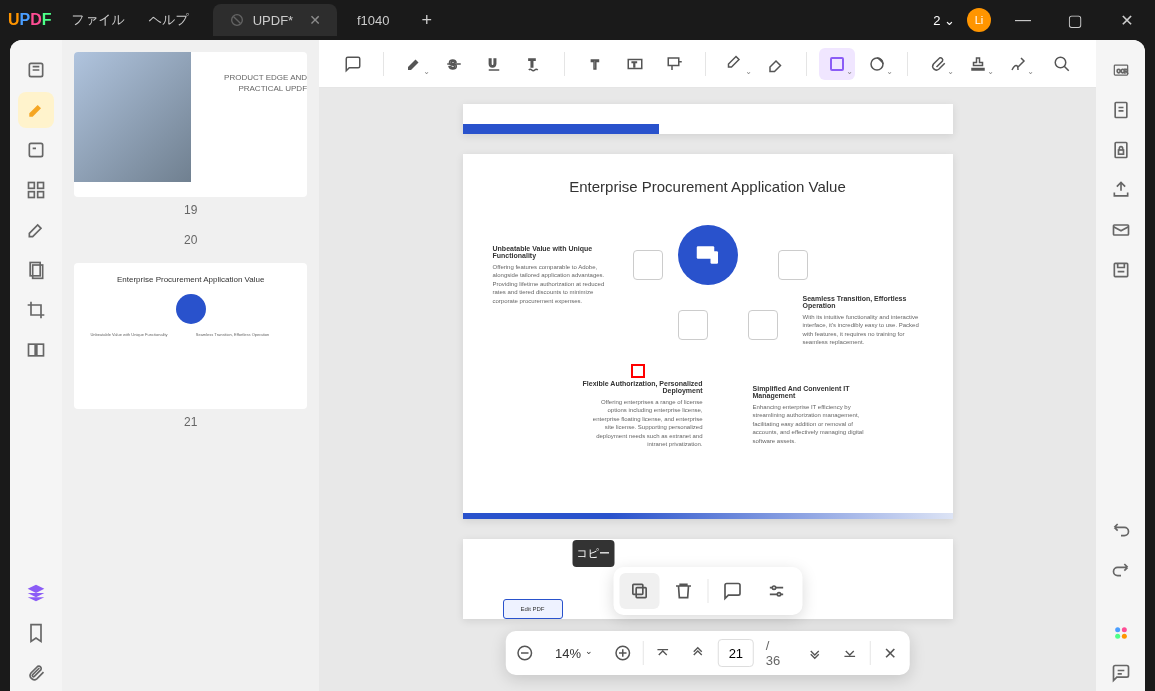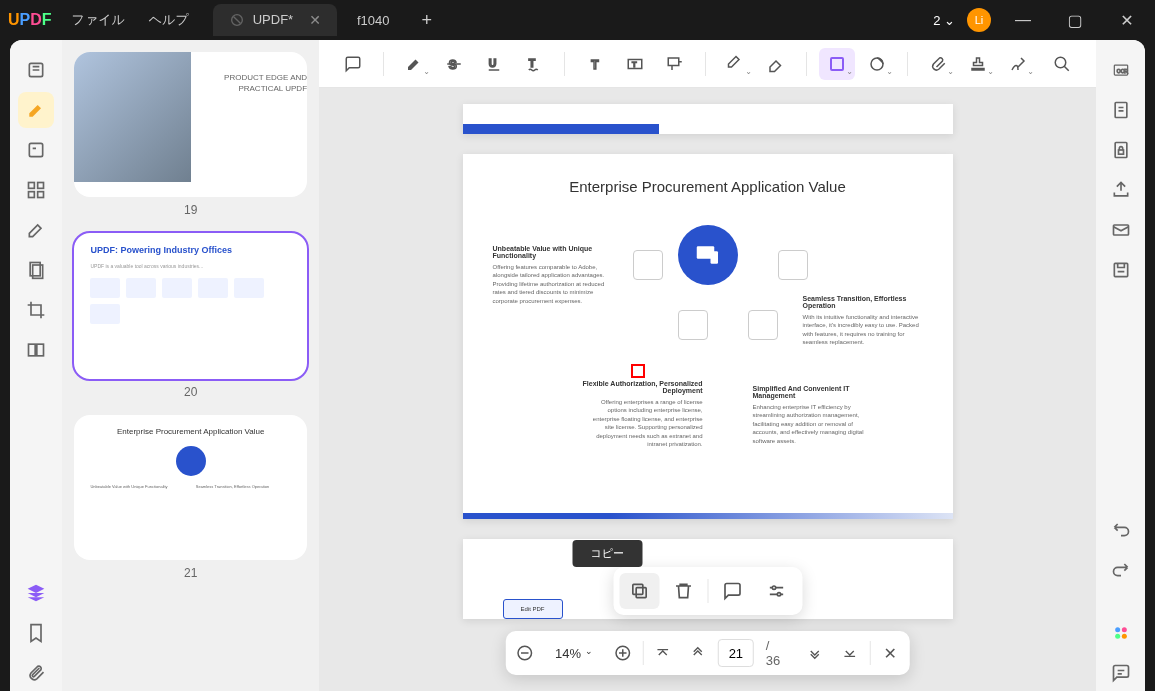--- a/index.html
+++ b/index.html
@@ -7,21 +7,21 @@
 
 
 .titlebar { height: 40px; background: #1a1a1a; display: flex; align-items: center; padding: 0 8px; }
 .logo { font-weight: bold; font-size: 16px; margin-right: 20px; }
 .logo .u { color: #ff9500; }
 .logo .p { color: #4a9eff; }
 .logo .d { color: #ff4d94; }
 .logo .f { color: #4dff88; }
 .menu-item { color: #ccc; font-size: 13px; margin-right: 24px; cursor: pointer; }
 .tabs { display: flex; flex: 1; align-items: center; }
-.tab { display: flex; align-items: flex-start; padding: 8px 16px; color: #ccc; font-size: 13px; border-radius: 8px 8px 0 0; margin-right: 4px; position: relative; }
+.tab { display: flex; align-items: center; padding: 8px 16px; color: #ccc; font-size: 13px; border-radius: 8px 8px 0 0; margin-right: 4px; position: relative; }
 .tab.active { background: #2d2d2d; }
 .tab-icon { width: 16px; height: 16px; margin-right: 8px; opacity: 0.6; }
 .tab-close { margin-left: 16px; opacity: 0.6; cursor: pointer; font-size: 14px; }
 .tab-add { color: #ccc; font-size: 18px; padding: 0 12px; cursor: pointer; }
 .titlebar-right { display: flex; align-items: center; gap: 12px; }
 .badge-num { color: #fff; font-size: 13px; }
 .avatar { width: 24px; height: 24px; border-radius: 50%; background: #ff9500; color: #fff; display: flex; align-items: center; justify-content: center; font-size: 11px; }
 .win-btn { width: 40px; height: 32px; display: flex; align-items: center; justify-content: center; color: #ccc; cursor: pointer; }
 
 
@@ -31,21 +31,21 @@
 .left-sidebar { width: 60px; background: #f5f5f5; display: flex; flex-direction: column; align-items: center; padding-top: 12px; gap: 4px; }
 .sidebar-btn { width: 36px; height: 36px; display: flex; align-items: center; justify-content: center; border-radius: 8px; cursor: pointer; color: #666; }
 .sidebar-btn.active { background: #fff3cc; color: #f5a623; }
 .sidebar-btn svg { width: 20px; height: 20px; }
 .sidebar-spacer { flex: 1; }
 .sidebar-btn.layers { color: #8b5cf6; }
 
 
 .thumbnails { width: 290px; background: #f0f0f0; overflow-y: auto; padding: 12px; }
 .thumb-item { margin-bottom: 16px; }
-.thumb-page { width: 100%; aspect-ratio: 16/10; background: #fff; border-radius: 16px; overflow: hidden; position: relative; cursor: pointer; }
+.thumb-page { width: 100%; aspect-ratio: 16/10; background: #fff; border-radius: 4px; overflow: hidden; position: relative; cursor: pointer; }
 .thumb-page.selected { outline: 2px solid #8b5cf6; }
 .thumb-num { text-align: center; font-size: 12px; color: #666; margin-top: 6px; }
 
 
 .thumb-content { padding: 12px 16px; font-size: 8px; color: #333; }
 .thumb-title { font-size: 9px; font-weight: 600; color: #2952cc; margin-bottom: 8px; }
 .thumb-boxes { display: flex; gap: 6px; flex-wrap: wrap; margin-top: 8px; }
 .thumb-box { width: 30px; height: 20px; background: #eef2ff; border-radius: 2px; }
 .thumb-bldg { width: 50%; height: 130px; background: linear-gradient(135deg, #b0c4de, #708090); float: left; }
 .thumb-edge-text { float: right; width: 45%; padding-top: 20px; font-size: 8px; text-align: right; color: #666; line-height: 1.4; }
@@ -71,21 +71,21 @@
 .annotation-rect { position: absolute; border: 2px solid #ff0000; width: 14px; height: 14px; top: 210px; left: 168px; }
 
 
 .right-sidebar { width: 56px; background: #f5f5f5; display: flex; flex-direction: column; align-items: center; padding-top: 12px; gap: 4px; }
 
 
 .context-toolbar { position: absolute; bottom: 76px; left: 50%; transform: translateX(-50%); background: #fff; border-radius: 10px; box-shadow: 0 4px 16px rgba(0,0,0,0.15); display: flex; align-items: center; padding: 6px; gap: 4px; }
 .ctx-btn { width: 40px; height: 36px; display: flex; align-items: center; justify-content: center; border-radius: 6px; cursor: pointer; color: #555; }
 .ctx-btn.hover { background: #f0f0f0; }
 .ctx-divider { width: 1px; height: 24px; background: #e5e5e5; }
-.tooltip { position: absolute; bottom: 48px; left: 50%; transform: translateX(-135px); background: #333; color: #fff; font-size: 11px; padding: 6px 18px; border-radius: 4px; white-space: nowrap; }
+.tooltip { position: absolute; bottom: 48px; left: 50%; transform: translateX(-135px); background: #333; color: #fff; font-size: 11px; padding: 6px 4px; border-radius: 4px; white-space: nowrap; }
 
 
 .page-controls { position: absolute; bottom: 16px; left: 50%; transform: translateX(-50%); background: #fff; border-radius: 10px; box-shadow: 0 4px 16px rgba(0,0,0,0.15); display: flex; align-items: center; padding: 4px; gap: 4px; height: 44px; }
 .pc-btn { width: 32px; height: 32px; display: flex; align-items: center; justify-content: center; border-radius: 6px; cursor: pointer; color: #555; }
 .zoom-display { width: 60px; text-align: center; font-size: 13px; color: #333; display: flex; align-items: flex-start; justify-content: center; gap: 4px; }
 .page-input { width: 36px; height: 28px; border: 1px solid #ddd; border-radius: 4px; text-align: center; font-size: 13px; }
 .page-total { font-size: 13px; color: #666; padding: 0 8px; }
 .pc-divider { width: 1px; height: 24px; background: #e5e5e5; }
 </style>
 </head>
@@ -190,34 +190,20 @@
 
   <div class="thumbnails">
     <div class="thumb-item">
       <div class="thumb-page">
         <div class="thumb-bldg"></div>
         <div class="thumb-edge-text"><span>PRODUCT EDGE AND</span><br><span>PRACTICAL UPDF</span></div>
       </div>
       <div class="thumb-num">19</div>
     </div>
     <div class="thumb-item">
-      <div class="thumb-page selected">
-        <div class="thumb-content">
-          <div class="thumb-title">UPDF: Powering Industry Offices</div>
-          <div style="font-size:5px;color:#999;line-height:1.3;">UPDF is a valuable tool across various industries...</div>
-          <div class="thumb-boxes">
-            <div class="thumb-box"></div>
-              <div class="thumb-box"></div>
-              <div class="thumb-box"></div>
-            <div class="thumb-box"></div>
-              <div class="thumb-box"></div>
-              <div class="thumb-box"></div>
-          </div>
-        </div>
-      </div>
       <div class="thumb-num">20</div>
     </div>
     <div class="thumb-item">
       <div class="thumb-page">
         <div class="thumb-content">
           <div style="text-align:center;font-size:8px;color:#333;margin-bottom:10px;">Enterprise Procurement Application Value</div>
           <div style="width:30px;height:30px;background:#2952cc;border-radius:50%;margin:0 auto 8px;"></div>
           <div style="display:flex;gap:10px;font-size:4px;color:#666;">
             <div style="flex:1;">Unbeatable Value with Unique Functionality</div>
             <div style="flex:1;">Seamless Transition, Effortless Operation</div>

